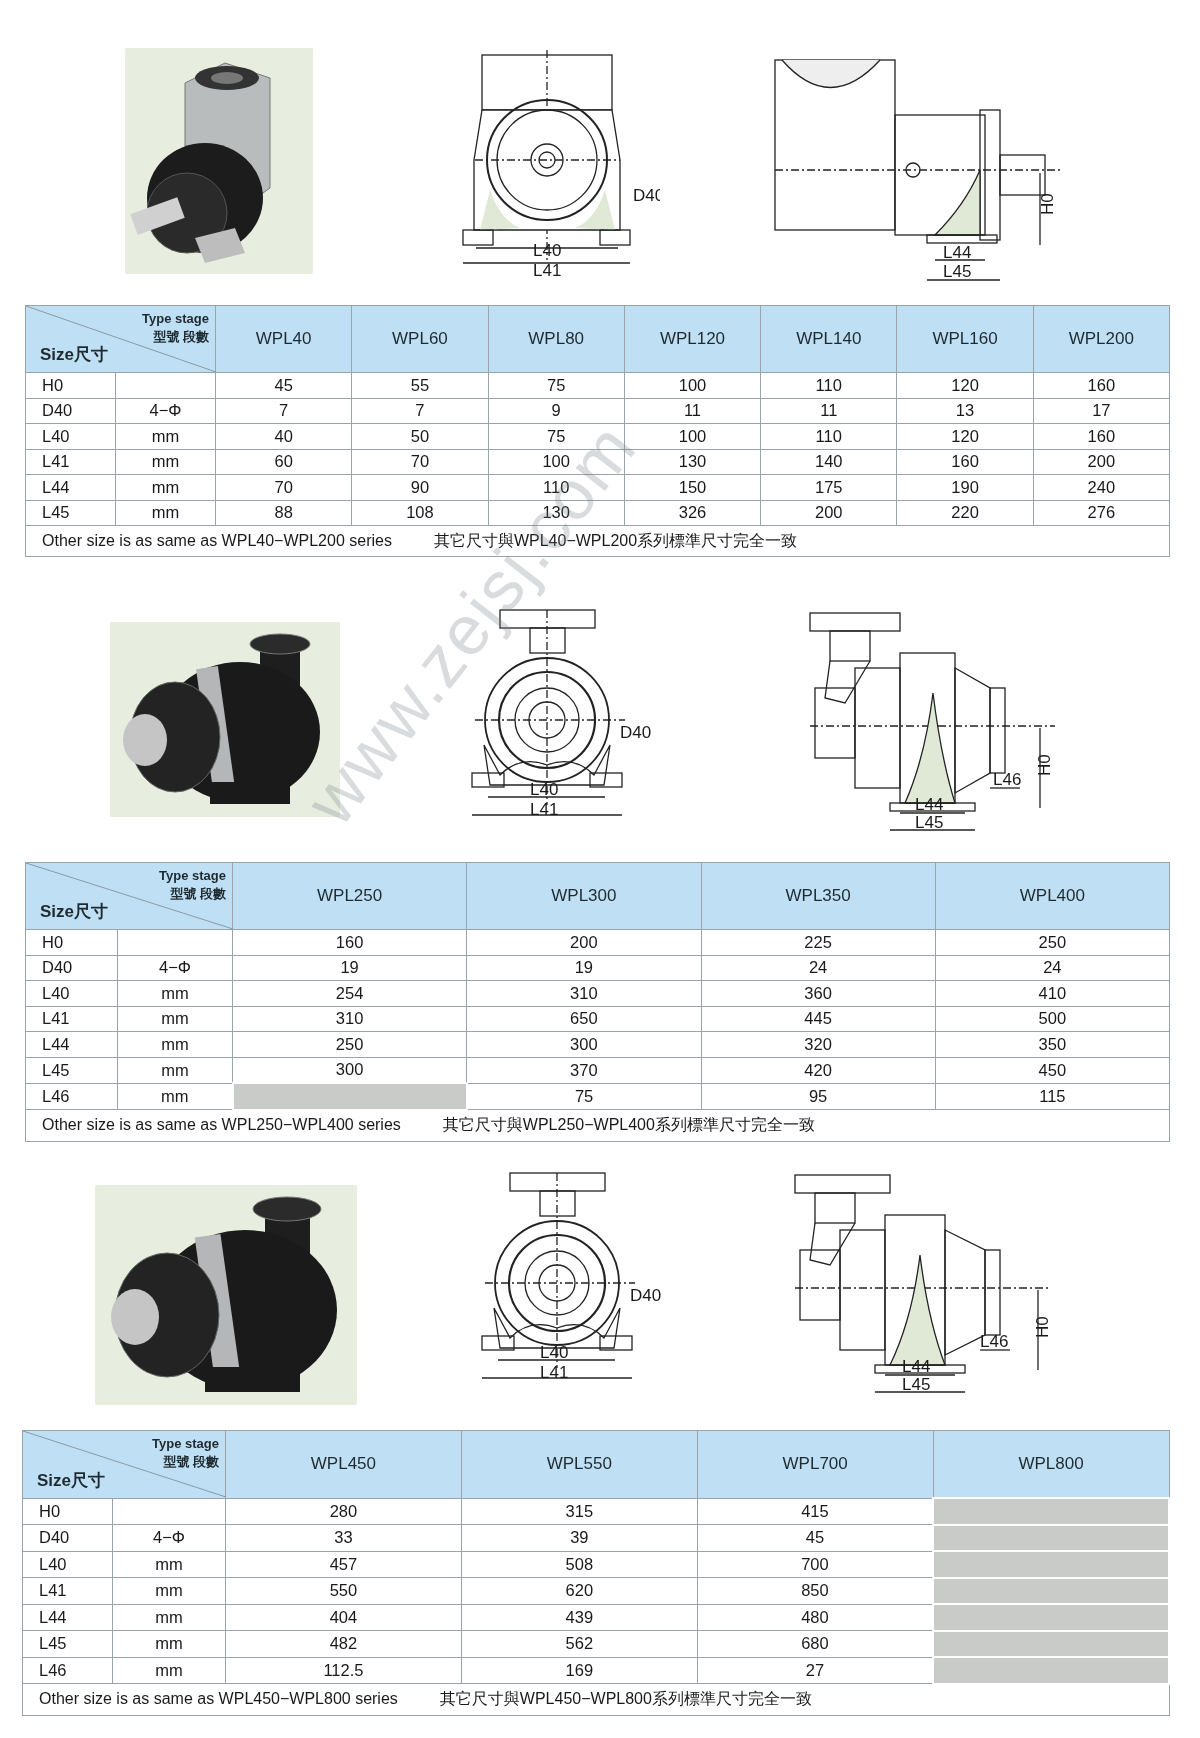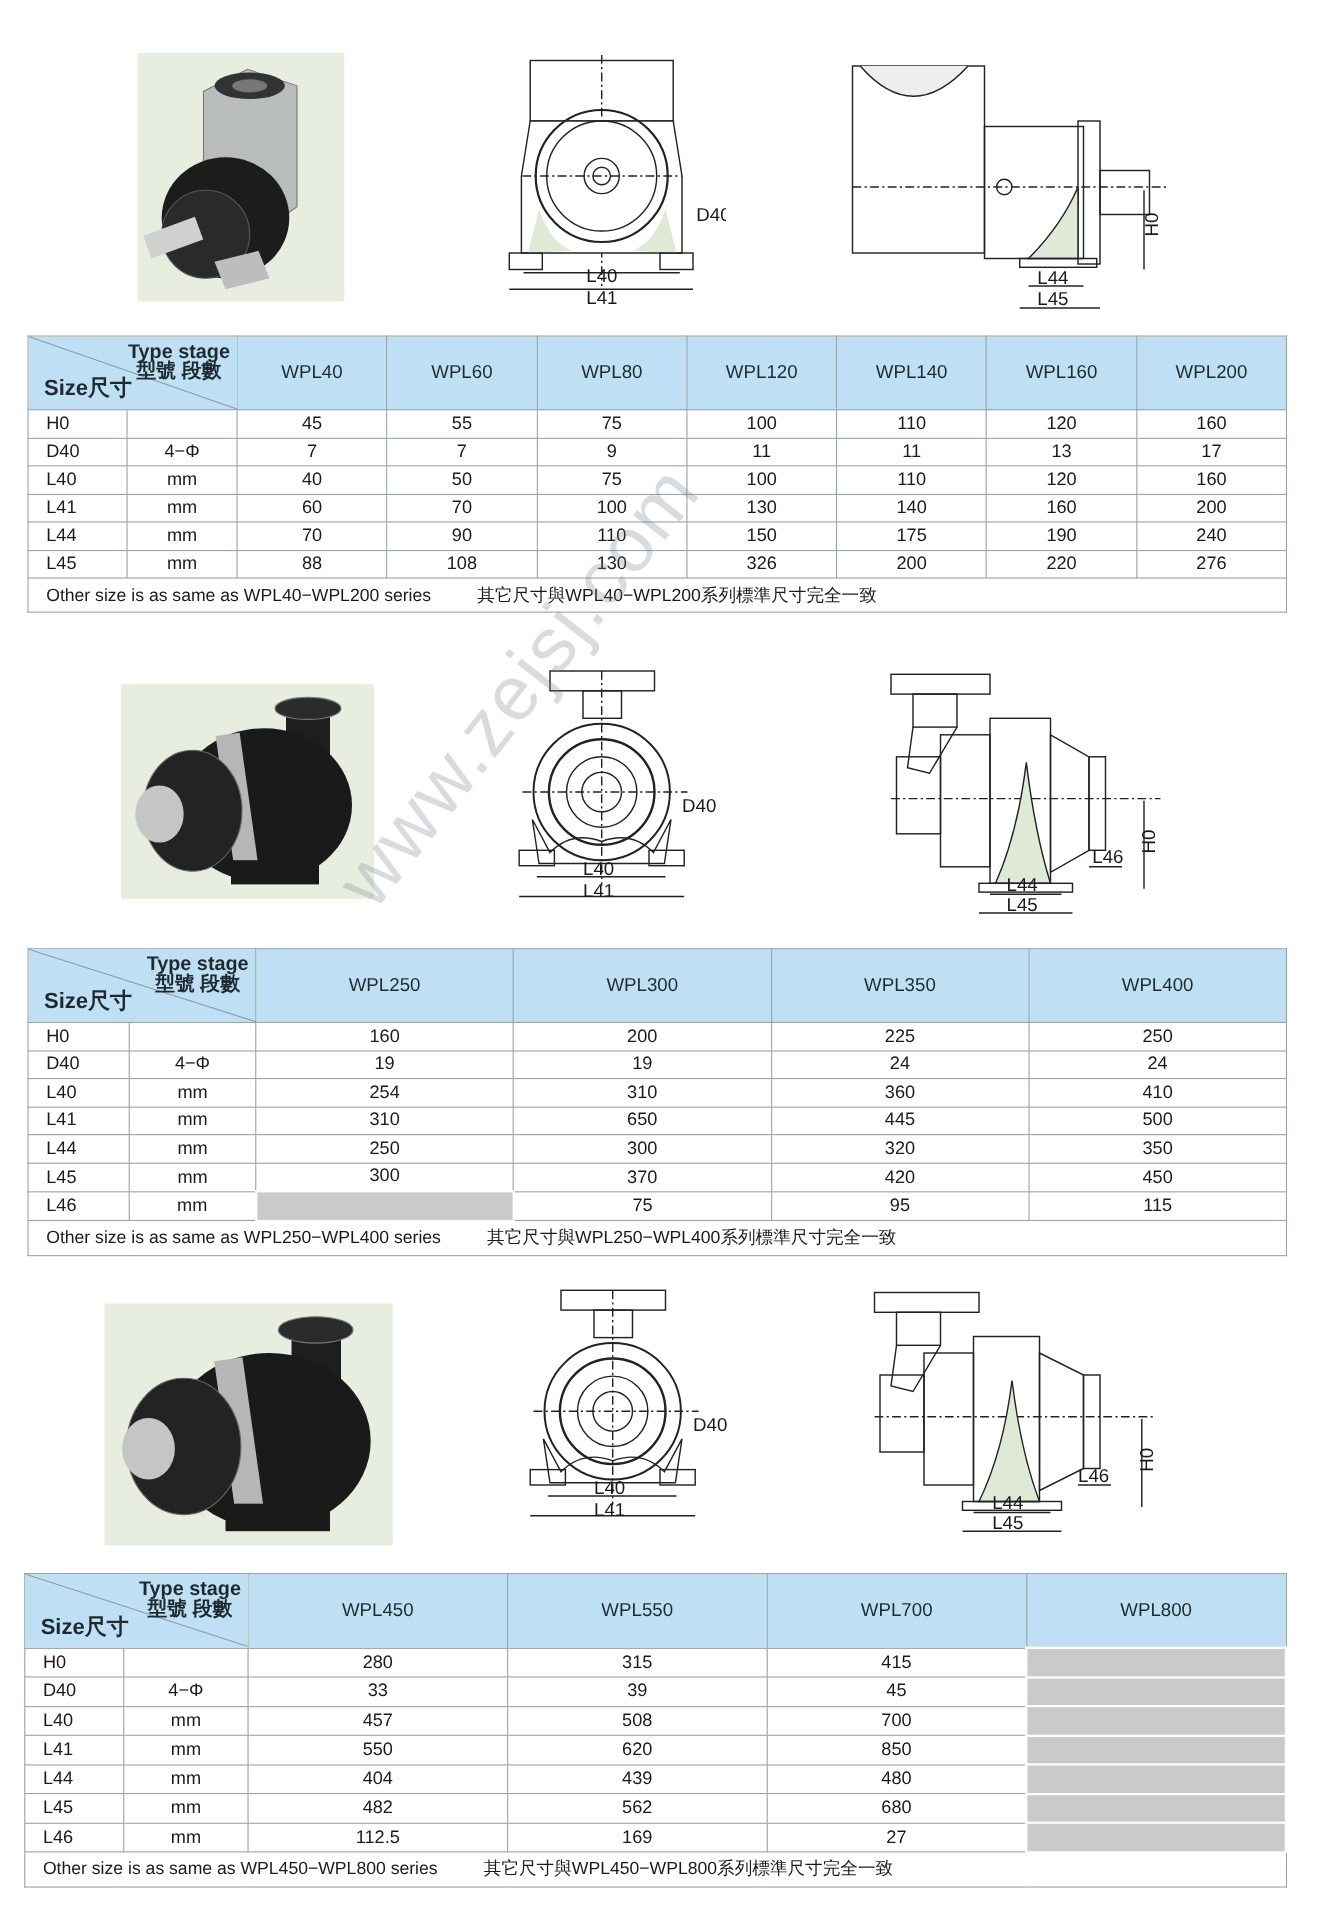--- a/index.html
+++ b/index.html
@@ -5,22 +5,22 @@
   html,body{margin:0;padding:0;background:#ffffff;}
   body{width:1200px;height:1738px;position:relative;font-family:"Liberation Sans","DejaVu Sans",sans-serif;color:#1a1a1a;overflow:hidden;}
   .section{position:absolute;left:0;width:980px;}
   .photo{position:absolute;background:#e9eee0;border-radius:2px;overflow:hidden;}
   .drawing{position:absolute;}
   .dim{font-family:"Liberation Sans",sans-serif;font-size:17px;fill:#1a1a1a;}
   table.spec{position:absolute;border-collapse:collapse;table-layout:fixed;font-size:16.5px;}
   table.spec td,table.spec th{border:1px solid #9aa3a8;text-align:center;padding:0;font-weight:normal;}
   table.spec thead th{background:#bfe0f4;height:66px;font-size:17px;color:#1f2a30;}
   table.spec thead th.corner{position:relative;text-align:left;}
-  .corner .ts{position:absolute;right:6px;top:4px;font-weight:bold;font-size:18px;line-height:18px;text-align:center;}
-  .corner .sz{position:absolute;left:14px;bottom:6px;font-weight:bold;font-size:20px;}
+  .corner .ts{position:absolute;right:6px;top:4px;font-weight:bold;font-size:13px;line-height:18px;text-align:right;}
+  .corner .sz{position:absolute;left:14px;bottom:6px;font-weight:bold;font-size:17px;}
   .corner svg{position:absolute;left:0;top:0;}
   table.spec tbody td{height:24.5px;background:#fff;}
   table.spec tbody td.lbl{text-align:left;padding-left:16px;}
   table.spec td.na{background:#c9cbc8;border:2px solid #fff;}
   table.spec td.note{text-align:left;padding-left:16px;height:30px;font-size:16px;}
   .note .zh{margin-left:42px;}
   .watermark{position:absolute;left:290px;top:790px;font-size:70px;color:rgba(120,130,140,0.28);transform:rotate(-52deg);transform-origin:left top;letter-spacing:2px;font-family:"Liberation Sans",sans-serif;white-space:nowrap;}
 </style>
 </head>
 <body>

